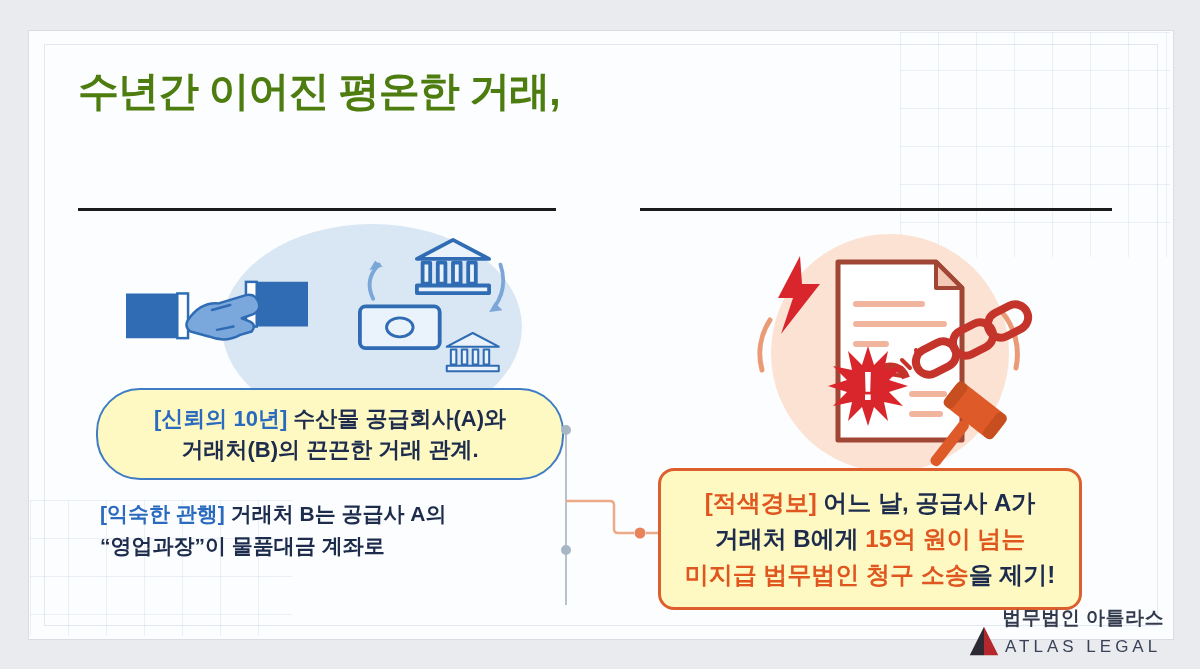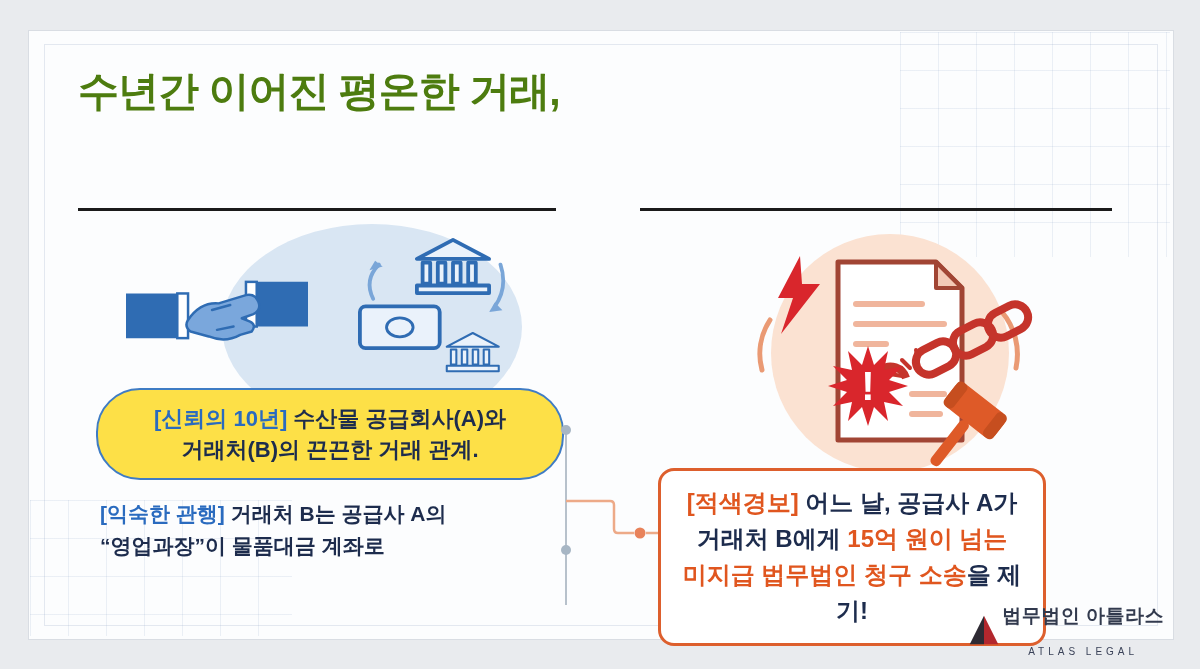--- a/index.html
+++ b/index.html
@@ -32,45 +32,45 @@
   .title span{display:block;}
   .rule{height:3px;background:#1b1b1b;top:208px;}
   .rule-left{left:78px;width:478px;}
   .rule-right{left:640px;width:472px;}
   .circle-blue{
     left:222px;top:224px;width:300px;height:206px;border-radius:50%;
     background:#d9e6f3;
   }
   .bubble{
     left:96px;top:388px;width:468px;box-sizing:border-box;
-    padding:13px 10px;background:#fde047;
+    padding:13px 10px;background:#fef9c3;
     border:2.5px solid #3f7cc4;border-radius:44px;
     text-align:center;font-size:22px;font-weight:700;line-height:1.42;
     color:#1d2c4d;
   }
   .note{
     left:100px;top:498px;width:440px;text-align:left;
     font-size:21px;font-weight:700;line-height:1.52;color:#1d2c4d;
   }
   .tag-blue{color:#2a6bbf;font-weight:800;}
   .tag-orange{color:#e0561f;font-weight:800;}
   .accent-orange{color:#e0561f;}
   .redbox{
-    left:658px;top:468px;width:388px;box-sizing:border-box;
-    padding:14px 8px;background:#ffffff;
+    left:658px;top:468px;width:424px;box-sizing:border-box;
+    padding:14px 8px;background:#fef9c3;
     border:3px solid #dd5f2d;border-radius:16px;
     text-align:center;font-size:24px;font-weight:800;line-height:1.5;
     color:#1d2c4d;
   }
   .logo{
-    right:36px;bottom:12px;display:flex;align-items:center;gap:0;
+    right:36px;bottom:12px;display:flex;align-items:flex-end;gap:0;
   }
   .logo-text{text-align:center;}
   .logo-kr{font-size:19px;font-weight:800;color:#323a4e;letter-spacing:0.5px;}
-  .logo-en{font-size:10px;letter-spacing:4px;color:#3a4258;margin-top:17px;}
+  .logo-en{font-size:17px;letter-spacing:4px;color:#3a4258;margin-top:6px;}
   svg{display:block;}
 </style>
 </head>
 <body>
 
 <div class="abs card"></div>
 <div class="abs grid" style="left:900px;top:32px;width:270px;height:225px;"></div>
 <div class="abs grid" style="left:30px;top:500px;width:262px;height:136px;"></div>
 <div class="abs inner-frame"></div>
 

